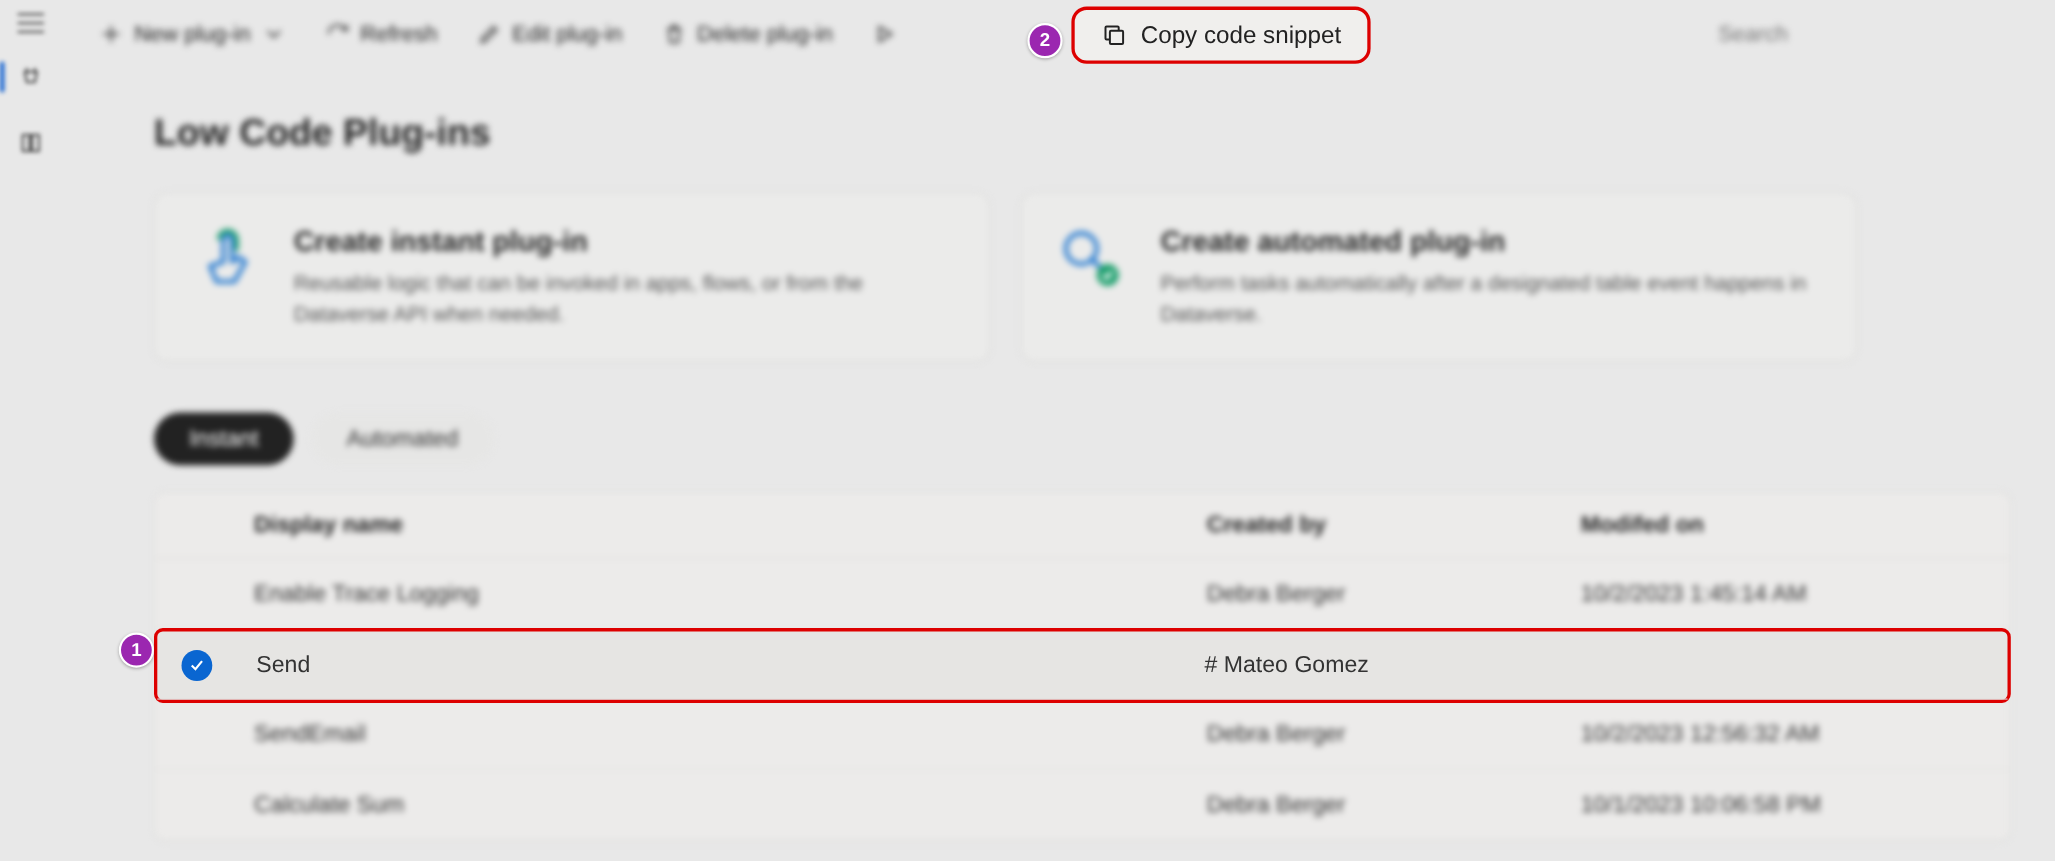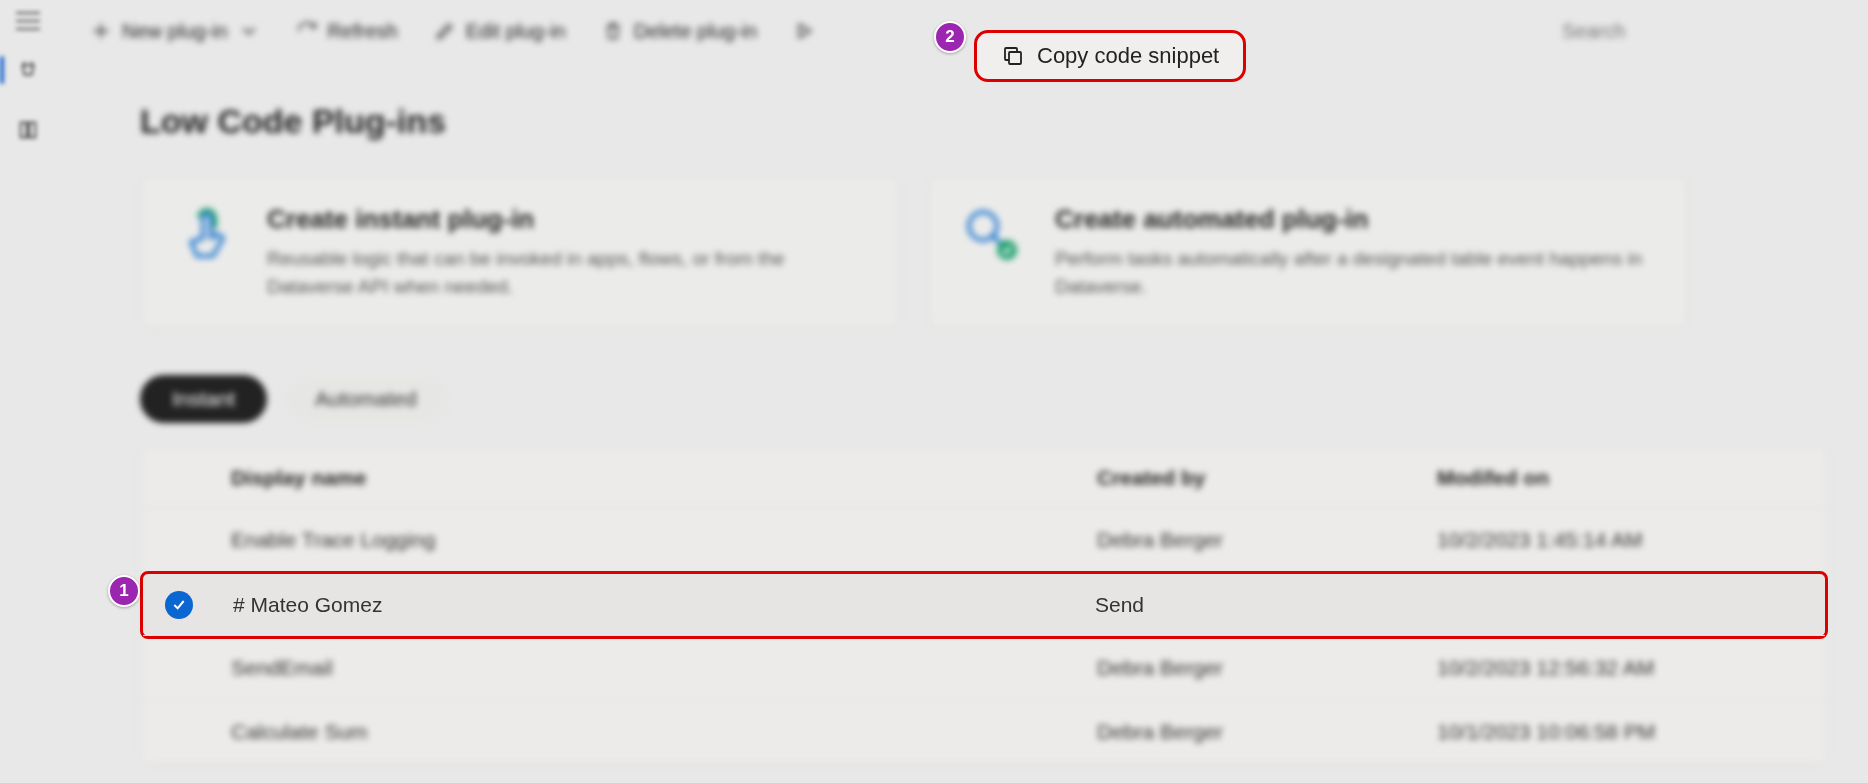--- a/index.html
+++ b/index.html
@@ -18,21 +18,21 @@
   .main { flex:1; display:flex; flex-direction:column; }
   
   
   .toolbar { height: 62px; display:flex; align-items:center; padding: 0 18px; gap: 4px; background:#e8e8e8; position:relative; }
   .blur-wrap { filter: blur(3px); display:flex; align-items:center; gap:4px; flex:1; }
   .tbtn { display:flex; align-items:center; gap:10px; padding: 8px 16px; font-size:20px; color:#222; border-radius:4px; white-space:nowrap; }
   .tbtn svg, .tbtn .ico { width:22px; height:22px; flex-shrink:0; }
   .search-box { margin-left:auto; }
   .search-box input { border:none; background:transparent; font-size:20px; padding:8px 12px; width:300px; color:#666; }
   
-  .copy-btn-container { position:absolute; left:918px; top:6px;margin-top:24px; }
+  .copy-btn-container { position:absolute; left:918px; top:6px; }
   .copy-btn { display:flex; align-items:center; gap:12px; padding:10px 24px; font-size:22px; color:#222; background:#f0efed; border:3px solid #d00; border-radius:14px; }
   .copy-btn svg { width:24px; height:24px; }
   
   .callout { position:absolute; width:32px; height:32px; border-radius:50%; background:#9b27b0; color:#fff; font-size:17px; font-weight:600; display:flex; align-items:center; justify-content:center; border:2px solid #fff; box-shadow:0 1px 3px rgba(0,0,0,.3); z-index:10; }
   .callout-2 { left:878px; top:21px; }
   .callout-1 { left:116px; top:617px; }
   
   
   .content-blur { filter: blur(3px); padding: 0 40px 0 84px; }
   .page-title { font-size:34px; font-weight:600; color:#222; margin:40px 0 34px; }
@@ -206,21 +206,21 @@
         </div>
       </div>
 
       <div class="selected-row-overlay">
         <div class="trow">
           <div class="check">
             <svg viewBox="0 0 24 24" fill="none" stroke="#fff" stroke-width="3">
                 <path d="M5 12l5 5 9-11"></path>
               </svg>
           </div>
+          <div>Send</div>
           <div># Mateo Gomez</div>
-          <div>Send</div>
         </div>
       </div>
 
       <div class="callout callout-1" style="position:absolute; left:-32px; top:128px;">1</div>
     </div>
   </div>
 </div>
 
 </body></html>

